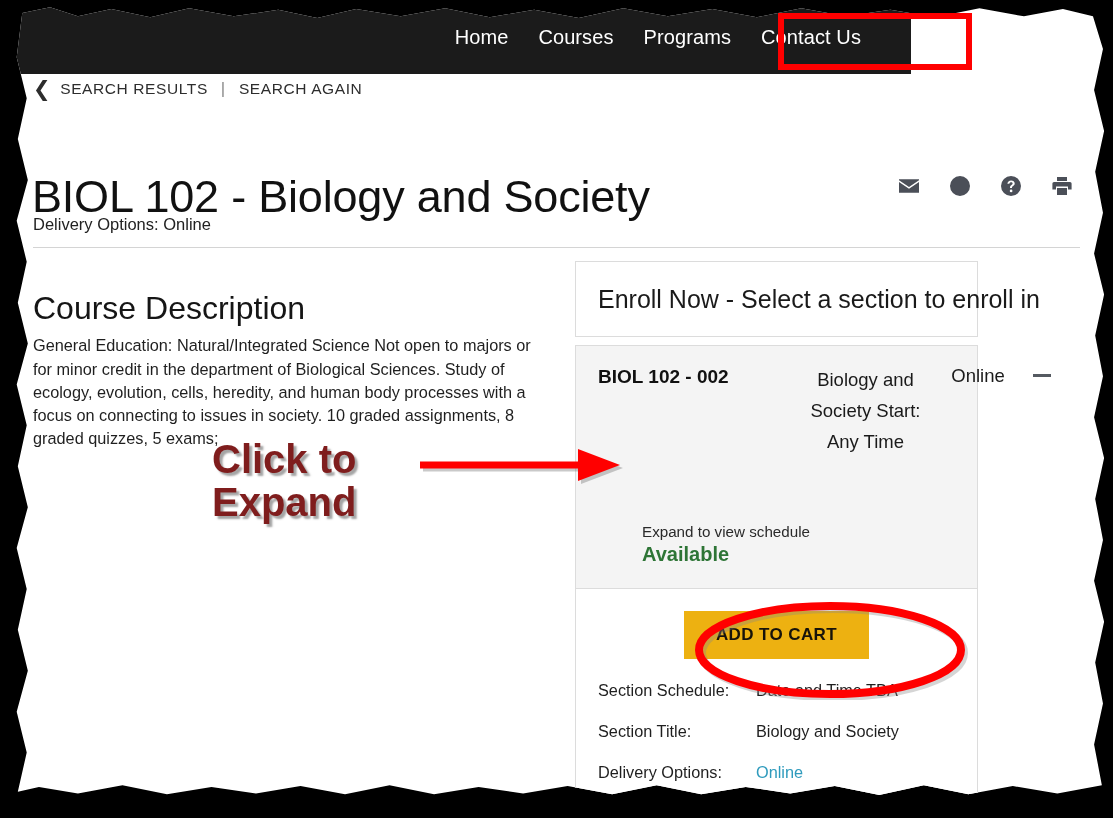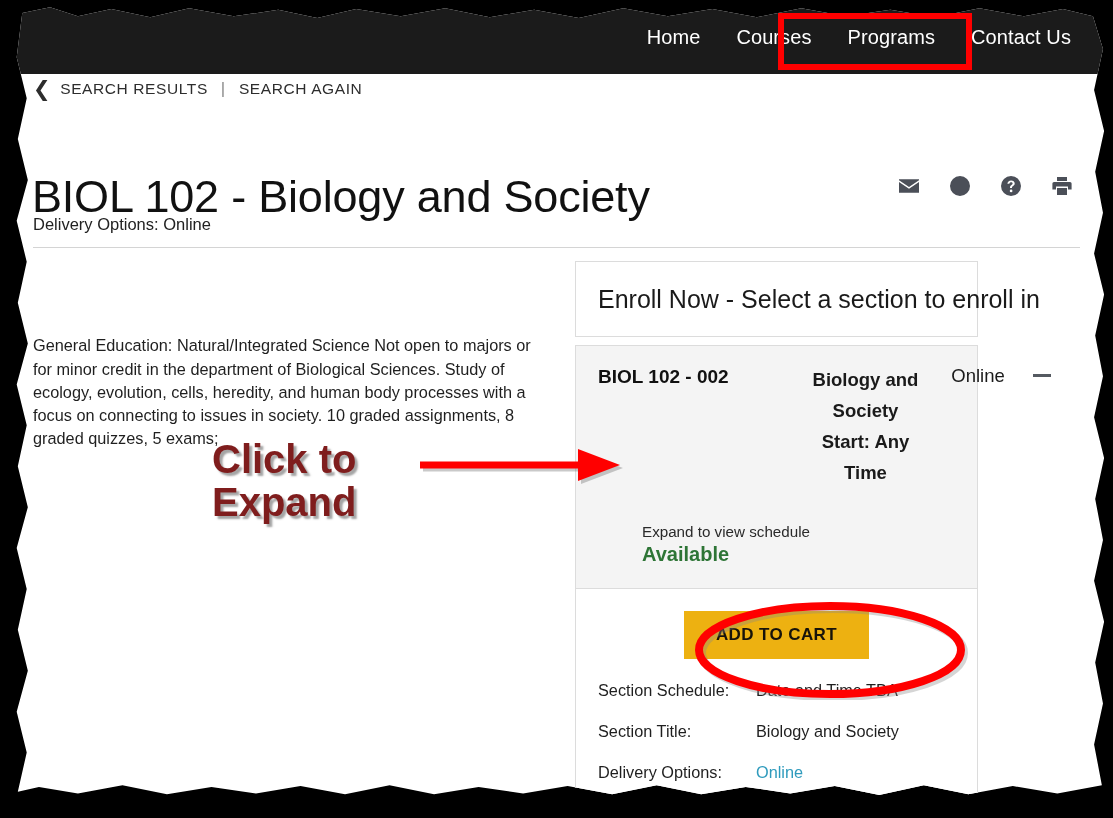--- a/index.html
+++ b/index.html
@@ -42,28 +42,28 @@
       2.4% 92%, 1.5% 87%, 2.5% 82%, 1.6% 77%, 2.4% 72%, 1.5% 67%,
       2.5% 62%, 1.6% 57%, 2.4% 52%, 1.5% 47%, 2.5% 42%, 1.6% 37%,
       2.4% 32%, 1.5% 27%, 2.5% 22%, 1.6% 17%, 2.4% 12%, 1.5% 7%
     );
   }
 
   
   #topnav {
     position: absolute;
     left: 0; top: 0;
-    width: 1113px;
+    width: 911px;
     height: 74px;
     background: #1b1b1b;
     display: flex;
     align-items: center;
     justify-content: flex-end;
-    padding-right: 30px;
-    gap: 12px;
+    padding-right: 38px;
+    gap: 6px;
   }
   .navlink {
     color: #ffffff;
     font-size: 20px;
     font-family: "Liberation Sans", sans-serif;
     padding: 0 12px;
     text-decoration: none;
     white-space: nowrap;
     letter-spacing: 0.1px;
   }
@@ -200,21 +200,20 @@
     width: 210px;
     flex: 0 0 210px;
     padding-top: 2px;
   }
   #section-name {
     flex: 0 0 115px;
     text-align: center;
     font-size: 18.5px;
     line-height: 31px;
     color: #1a1a1a;
-    font-weight: bold;
   }
   #section-mode {
     flex: 0 0 110px;
     text-align: center;
     font-size: 18.5px;
     color: #1a1a1a;
     padding-top: 1px;
   }
   #section-collapse {
     flex: 1 1 auto;
@@ -347,20 +346,21 @@
       </span>
       <span class="hicon">
         <svg width="24" height="24" viewBox="0 0 24 24">
             <path d="M7 3h10v4H7zM4 8h16a1.6 1.6 0 0 1 1.6 1.6v6H18v-3H6v3H2.4v-6A1.6 1.6 0 0 1 4 8zm3 6h10v7H7z"></path>
           </svg>
       </span>
     </div>
 
     <div id="divider-1"></div>
 
+    <h2 id="desc-heading">Course Description</h2>
     <p id="desc-body">General Education: Natural/Integrated Science Not open to majors or for minor credit in the department of Biological Sciences. Study of ecology, evolution, cells, heredity, and human body processes with a focus on connecting to issues in society. 10 graded assignments, 8 graded quizzes, 5 exams;</p>
 
     <div id="enroll-panel">
 
       <div id="enroll-header">
         <span class="eh-text">Enroll Now - Select a section to enroll in</span>
       </div>
 
       <div id="section-card">
         <div id="section-top">

